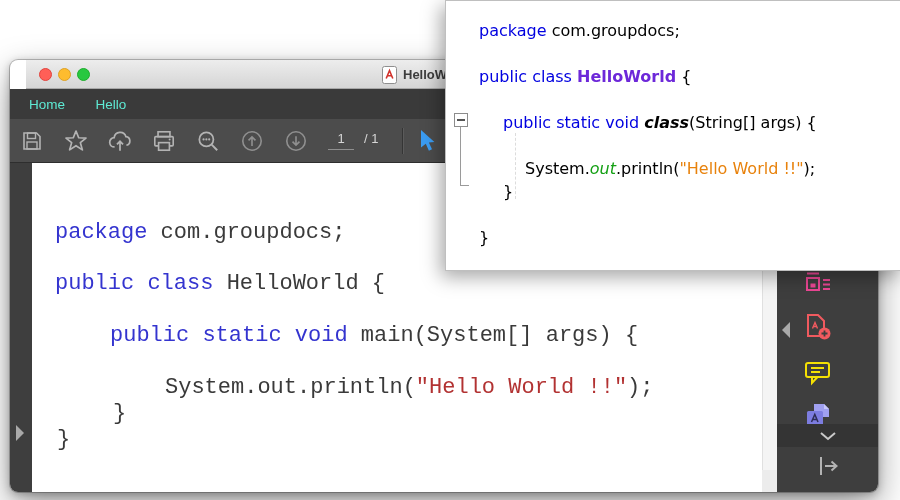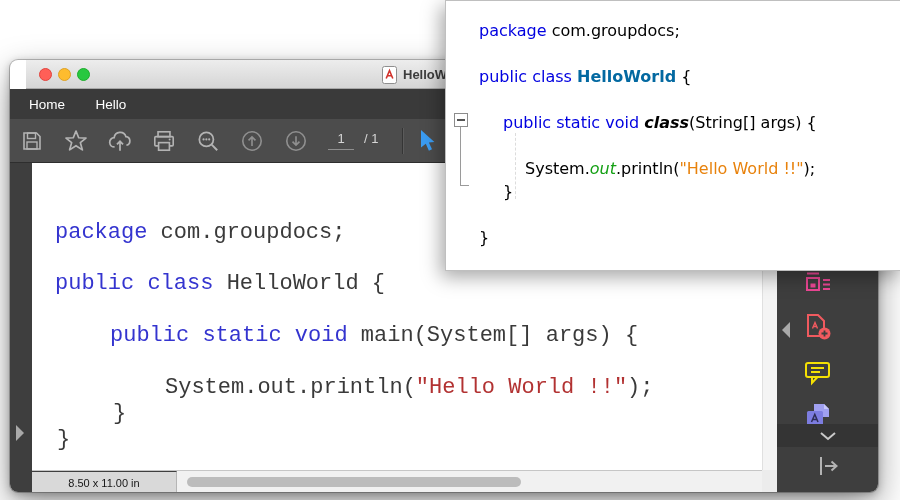--- a/index.html
+++ b/index.html
@@ -16,21 +16,21 @@
               background:linear-gradient(#ededed,#d5d5d5); border-bottom:1px solid #a8a8a8; }
   .tl { position:absolute; top:8px; width:13px; height:13px; border-radius:50%; }
   .tl.red    { left:13px; background:#ff5f57; border:1px solid #e0443e; }
   .tl.yellow { left:32px; background:#febc2e; border:1px solid #dea123; }
   .tl.green  { left:51px; background:#28c840; border:1px solid #1dad2b; }
   .title-group { position:absolute; left:356px; top:4px; height:21px; display:flex; align-items:center; gap:6px;
                  color:#3c3c3c; font-size:13px; font-weight:bold; white-space:nowrap; }
 
   .tabbar { position:absolute; left:0; top:29px; width:100%; height:30px; background:#3a3a3a; }
   .tab { position:absolute; top:0; height:30px; display:flex; align-items:center; justify-content:center;
-         color:#ffffff; font-size:13.5px; cursor:default; }
+         color:#5eead4; font-size:13.5px; cursor:default; }
   .tab-home  { left:8px;  width:58px; }
   .tab-tools { left:72px; width:58px; }
   .tab-doc   { left:155px; width:192px; background:#4c4c4c; color:#eaeaea; }
   .tab-doc .close { position:absolute; right:14px; top:7px; font-size:13px; color:#cfcfcf; line-height:16px; }
 
   .toolbar { position:absolute; left:0; top:59px; width:100%; height:44px; background:#4c4c4c;
              border-bottom:1px solid #2e2e2e; }
   .tbtn { position:absolute; top:8px; width:28px; height:28px; display:flex; align-items:center; justify-content:center; }
   .pagebox { position:absolute; left:318px; top:12px; display:flex; align-items:baseline; gap:10px;
              color:#d6d6d6; font-size:13px; }
@@ -73,21 +73,21 @@
   .pL3 { left:133px; top:212px; }
   .pL4 { left:81px;  top:238px; }
   .pL5 { left:25px;  top:264px; }
 
   
   .overlay { position:absolute; left:445px; top:0; width:458px; height:271px; background:#ffffff;
              border:1px solid #bfbfbf; box-shadow:-4px 6px 18px rgba(0,0,0,.35); }
   .ovline { position:absolute; white-space:pre; font-family:"DejaVu Sans", sans-serif;
             font-size:16px; line-height:23px; color:#000000; }
   .ok { color:#0000e0; }                       
-  .ocls { font-weight:bold; color:#0369a1; }      
+  .ocls { font-weight:bold; color:#6d28d9; }      
   .omth { font-weight:bold; font-style:italic; color:#000; } 
   .ofld { font-style:italic; color:#14a014; }  
   .ostr { color:#e8820c; }                     
   .oL0 { left:33px; top:18px;  }
   .oL1 { left:33px; top:64px;  }
   .oL2 { left:57px; top:110px; }
   .oL3 { left:79px; top:156px; }
   .oL4 { left:57px; top:179px; }
   .oL5 { left:33px; top:225px; }
 
@@ -248,26 +248,20 @@
       </div>
 
       <div class="openpane">
         <svg width="24" height="22" viewBox="0 0 24 22">
           <path d="M4 2 V20" stroke="#b3b3b3" stroke-width="2"></path>
           <path d="M8 11 H19 M14.5 6.5 L19.5 11 L14.5 15.5" fill="none" stroke="#b3b3b3" stroke-width="2"></path>
         </svg>
       </div>
     </div>
 
-    <div class="bottombar">
-      <div class="sizebox">
-        <span>8.50 x 11.00 in</span>
-      </div>
-      <div class="hthumb"></div>
-    </div>
     <div class="corner"></div>
   </div>
 
   <div class="overlay">
     <div class="foldbox">
         <div class="minus"></div>
       </div>
     <div class="foldline"></div>
     <div class="foldfoot"></div>
     <div class="indentguide"></div>

